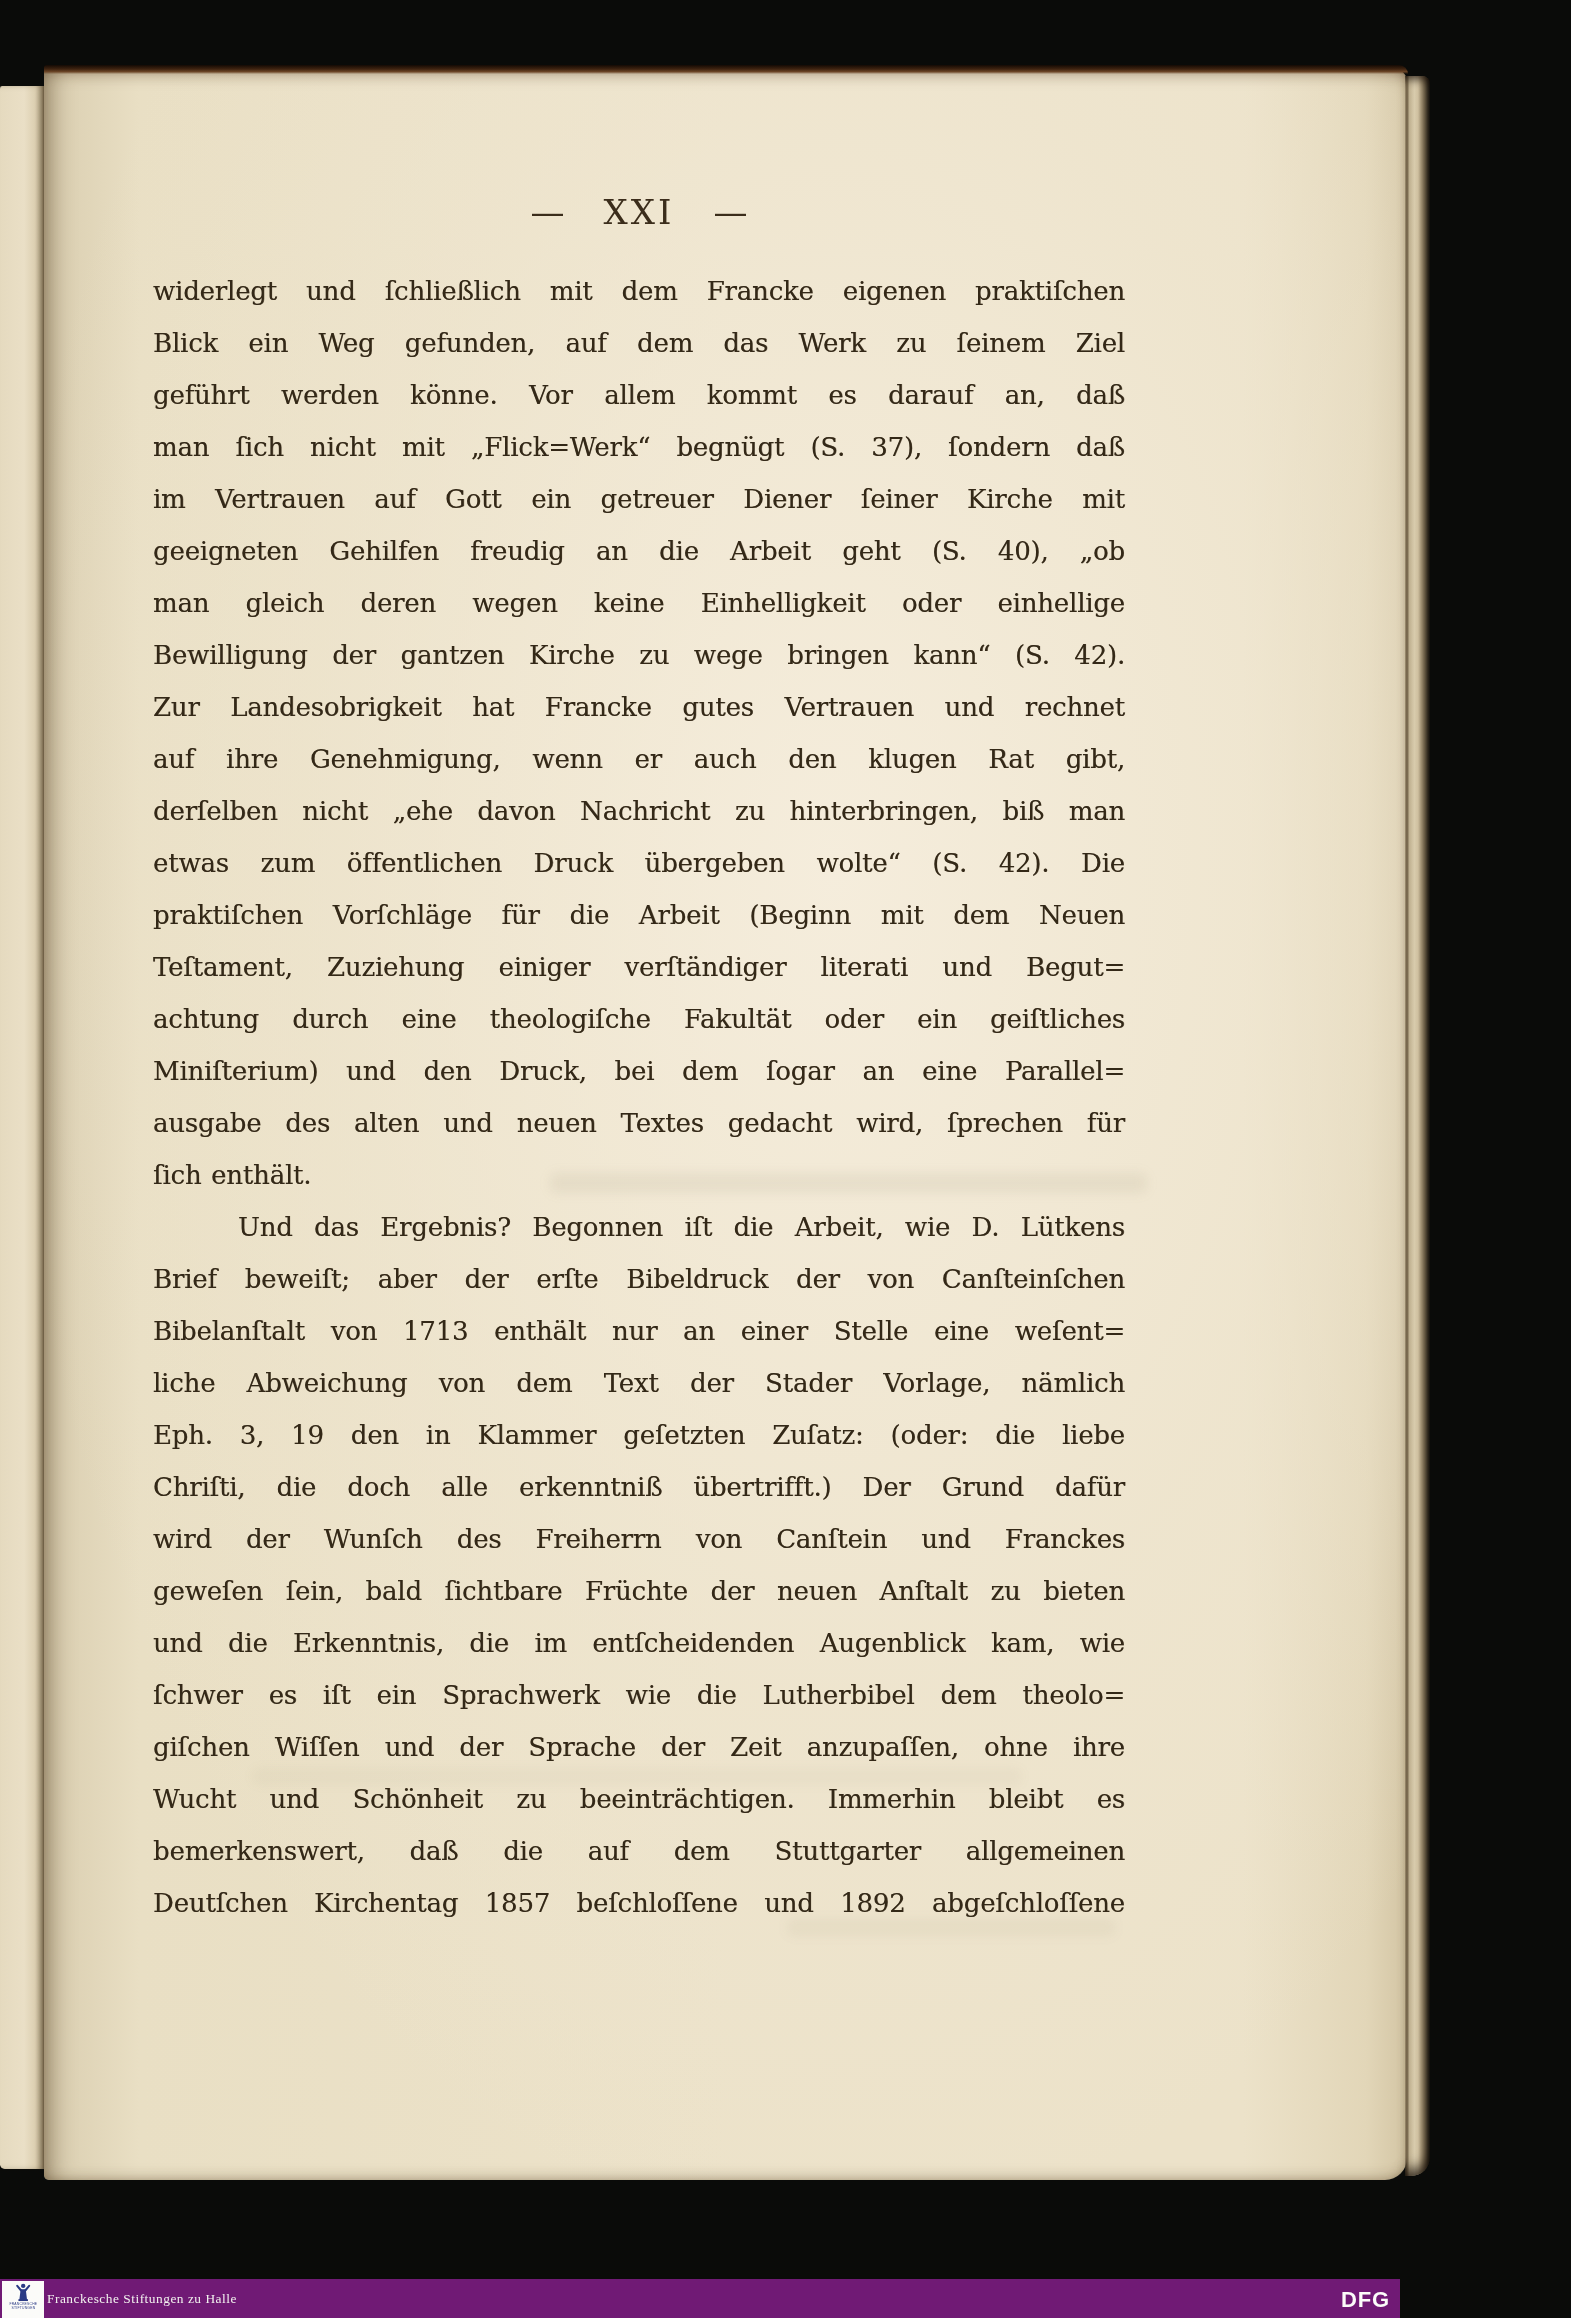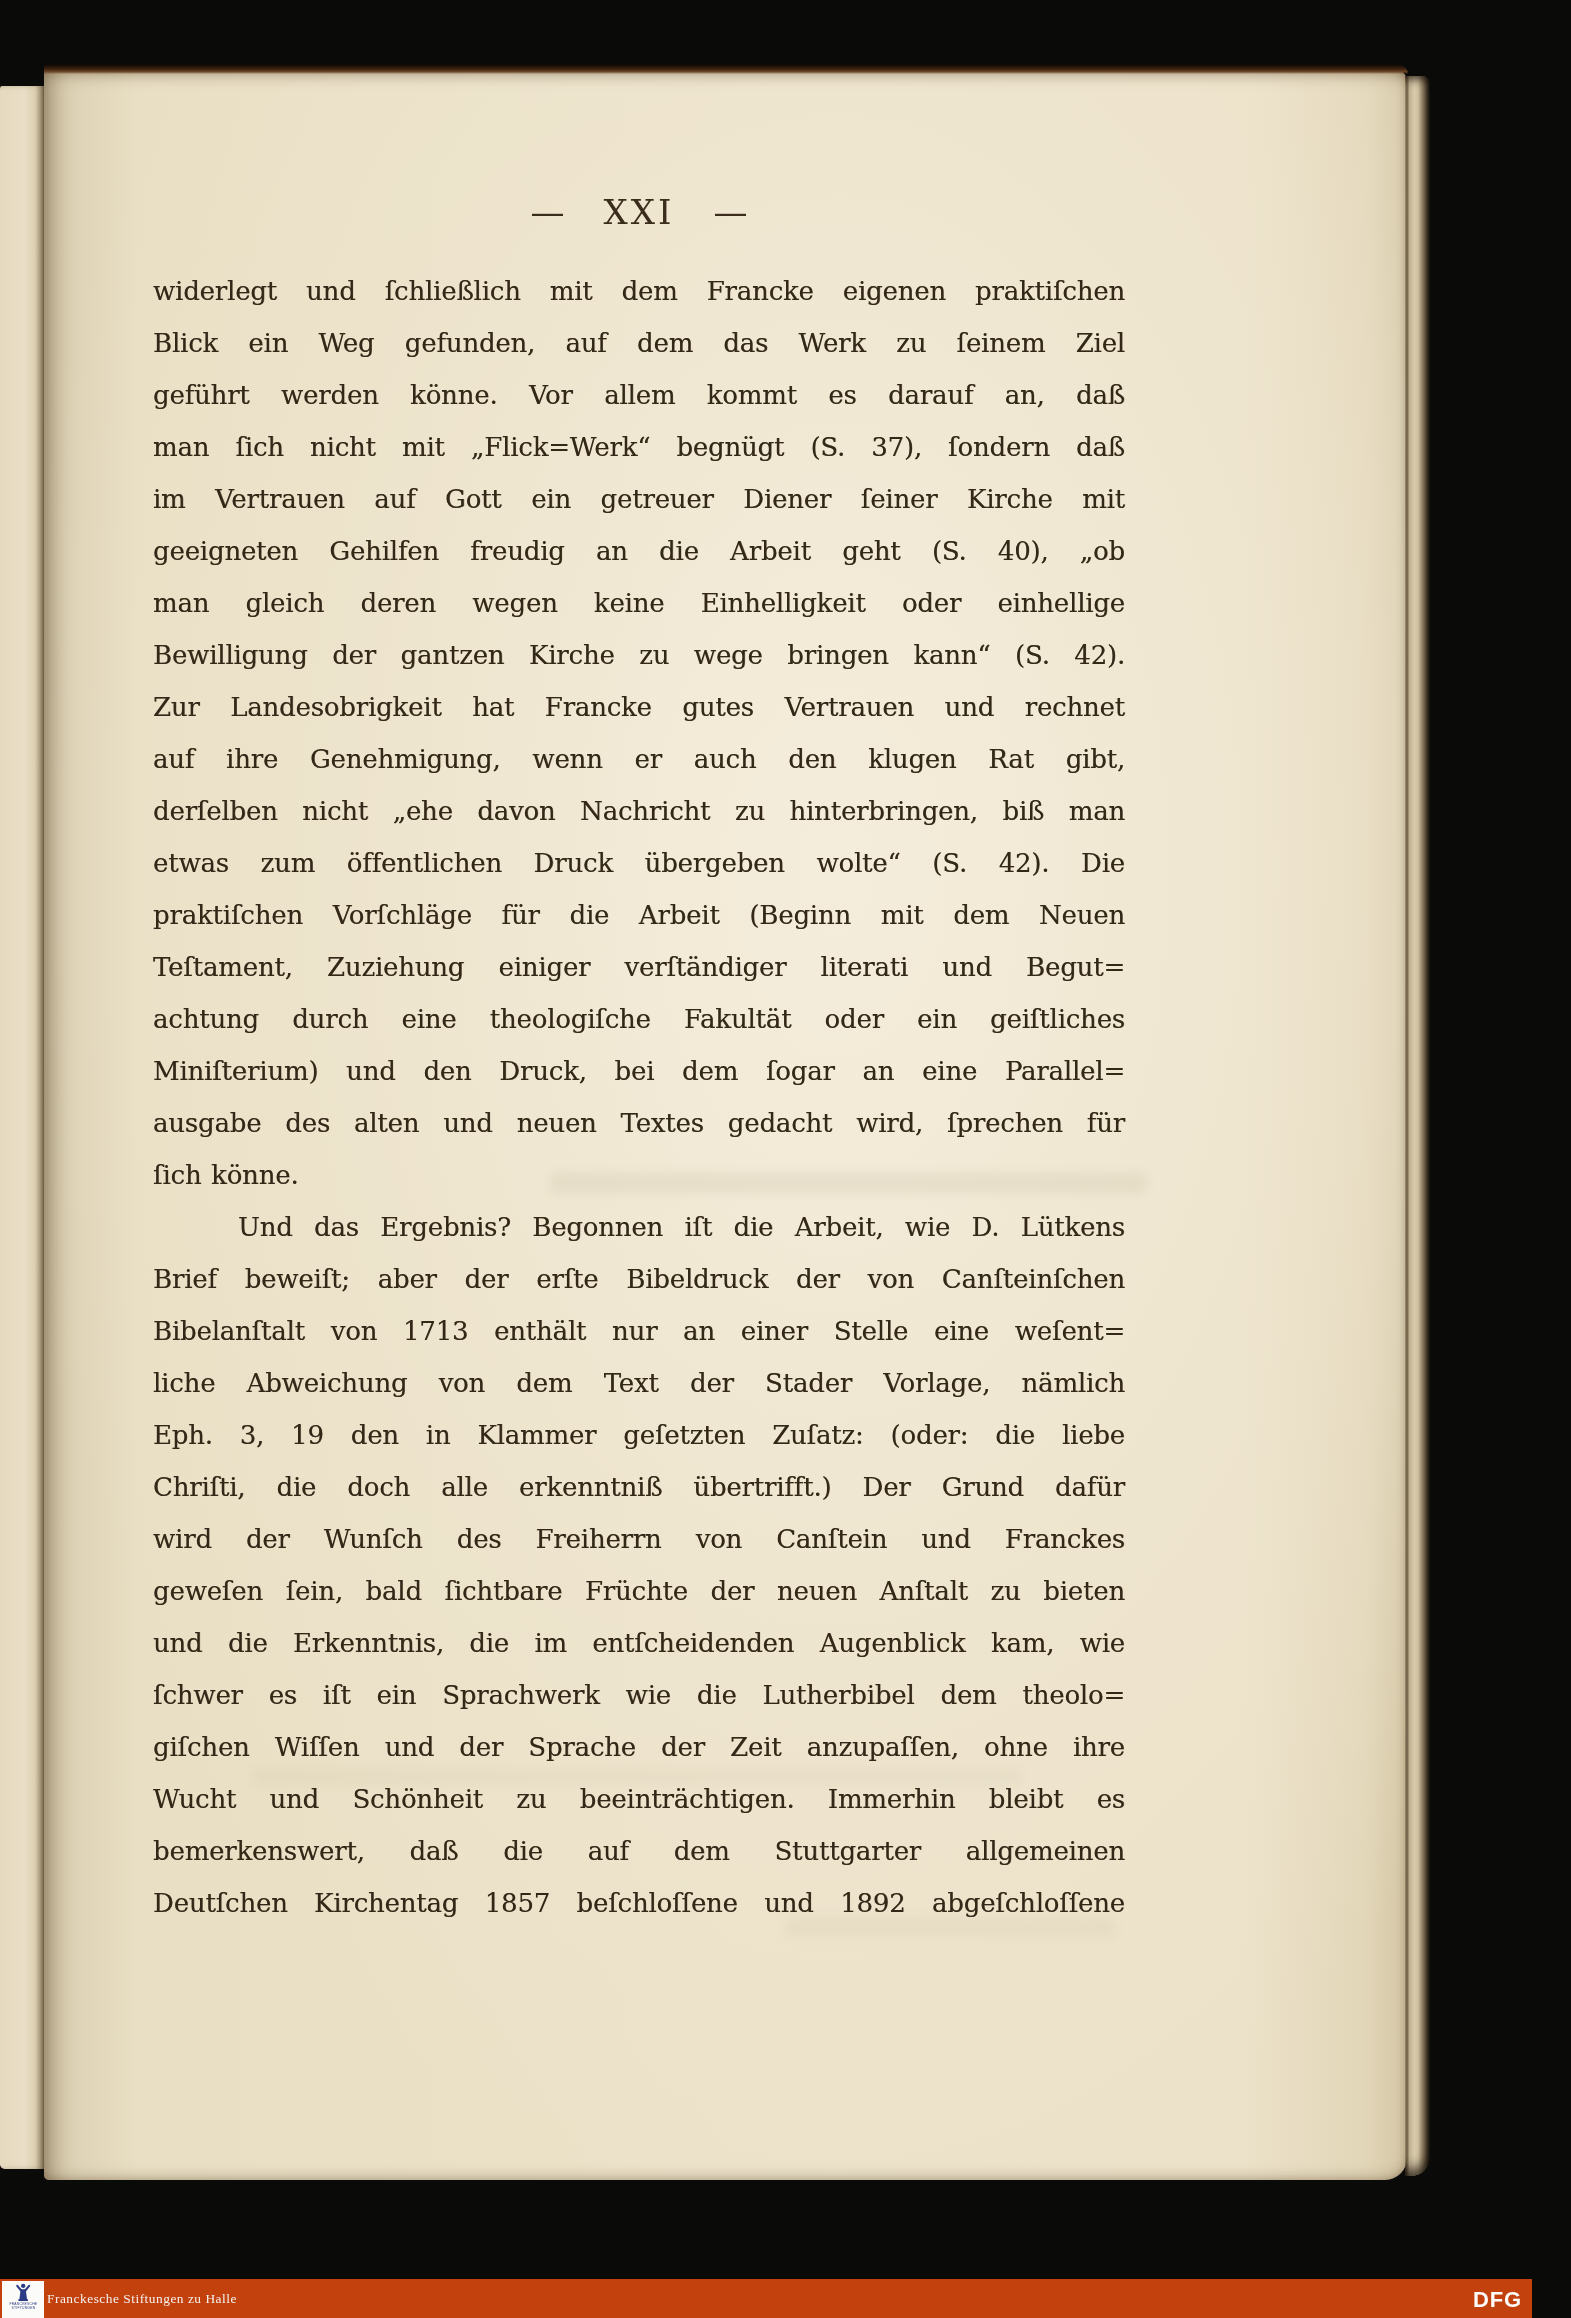--- a/index.html
+++ b/index.html
@@ -43,21 +43,21 @@
 
   
   #text-block{position:absolute;left:153px;top:265px;width:972px;color:#332817;
     font-size:26px;letter-spacing:-0.2px;word-spacing:1.6px;
     text-shadow:0.3px 0.2px 0.6px rgba(56,42,24,.55);}
   .line{height:52px;line-height:52px;text-align:justify;text-align-last:justify;white-space:nowrap;}
   .line.no-justify{text-align-last:left;}
   .line.indent{padding-left:85px;}
 
   
-  #footer-bar{position:absolute;left:0;top:2279px;width:1532px;height:39px;background:#c2410c;}
+  #footer-bar{position:absolute;left:0;top:2279px;width:1400px;height:39px;background:#701a75;}
   #logo-box{position:absolute;left:2.4px;top:1.6px;width:42px;height:38px;background:#fbfbf9;
     display:flex;flex-direction:column;align-items:center;justify-content:flex-start;padding-top:1.6px;box-sizing:border-box;}
   #logo-box svg{display:block;}
   .logo-caption{font-family:"Liberation Sans","DejaVu Sans",sans-serif;font-size:4.7px;line-height:4.7px;
     color:#2a3a85;letter-spacing:0.3px;transform:scale(.72);transform-origin:50% 0;white-space:nowrap;}
   #institution-name{position:absolute;left:47px;top:0;height:39px;line-height:39px;
     color:#f2f2ef;font-size:13.4px;letter-spacing:0.5px;font-family:"Liberation Serif","DejaVu Serif",serif;}
   #dfg-logo{position:absolute;right:10.2px;top:0;height:39px;line-height:41px;
     color:#fcfcfa;font-size:22px;font-weight:bold;letter-spacing:0.8px;
     font-family:"Liberation Sans","DejaVu Sans",sans-serif;}
@@ -93,21 +93,21 @@
       <div class="line">Bewilligung der gantzen Kirche zu wege bringen kann“ (S. 42).</div>
       <div class="line">Zur Landesobrigkeit hat Francke gutes Vertrauen und rechnet</div>
       <div class="line">auf ihre Genehmigung, wenn er auch den klugen Rat gibt,</div>
       <div class="line">derſelben nicht „ehe davon Nachricht zu hinterbringen, biß man</div>
       <div class="line">etwas zum öffentlichen Druck übergeben wolte“ (S. 42). Die</div>
       <div class="line">praktiſchen Vorſchläge für die Arbeit (Beginn mit dem Neuen</div>
       <div class="line">Teſtament, Zuziehung einiger verſtändiger literati und Begut=</div>
       <div class="line">achtung durch eine theologiſche Fakultät oder ein geiſtliches</div>
       <div class="line">Miniſterium) und den Druck, bei dem ſogar an eine Parallel=</div>
       <div class="line">ausgabe des alten und neuen Textes gedacht wird, ſprechen für</div>
-      <div class="line no-justify">ſich könne.</div>
+      <div class="line no-justify">ſich enthält.</div>
       <div class="line indent">Und das Ergebnis? Begonnen iſt die Arbeit, wie D. Lütkens</div>
       <div class="line">Brief beweiſt; aber der erſte Bibeldruck der von Canſteinſchen</div>
       <div class="line">Bibelanſtalt von 1713 enthält nur an einer Stelle eine weſent=</div>
       <div class="line">liche Abweichung von dem Text der Stader Vorlage, nämlich</div>
       <div class="line">Eph. 3, 19 den in Klammer geſetzten Zuſatz: (oder: die liebe</div>
       <div class="line">Chriſti, die doch alle erkenntniß übertrifft.) Der Grund dafür</div>
       <div class="line">wird der Wunſch des Freiherrn von Canſtein und Franckes</div>
       <div class="line">geweſen ſein, bald ſichtbare Früchte der neuen Anſtalt zu bieten</div>
       <div class="line">und die Erkenntnis, die im entſcheidenden Augenblick kam, wie</div>
       <div class="line">ſchwer es iſt ein Sprachwerk wie die Lutherbibel dem theolo=</div>

